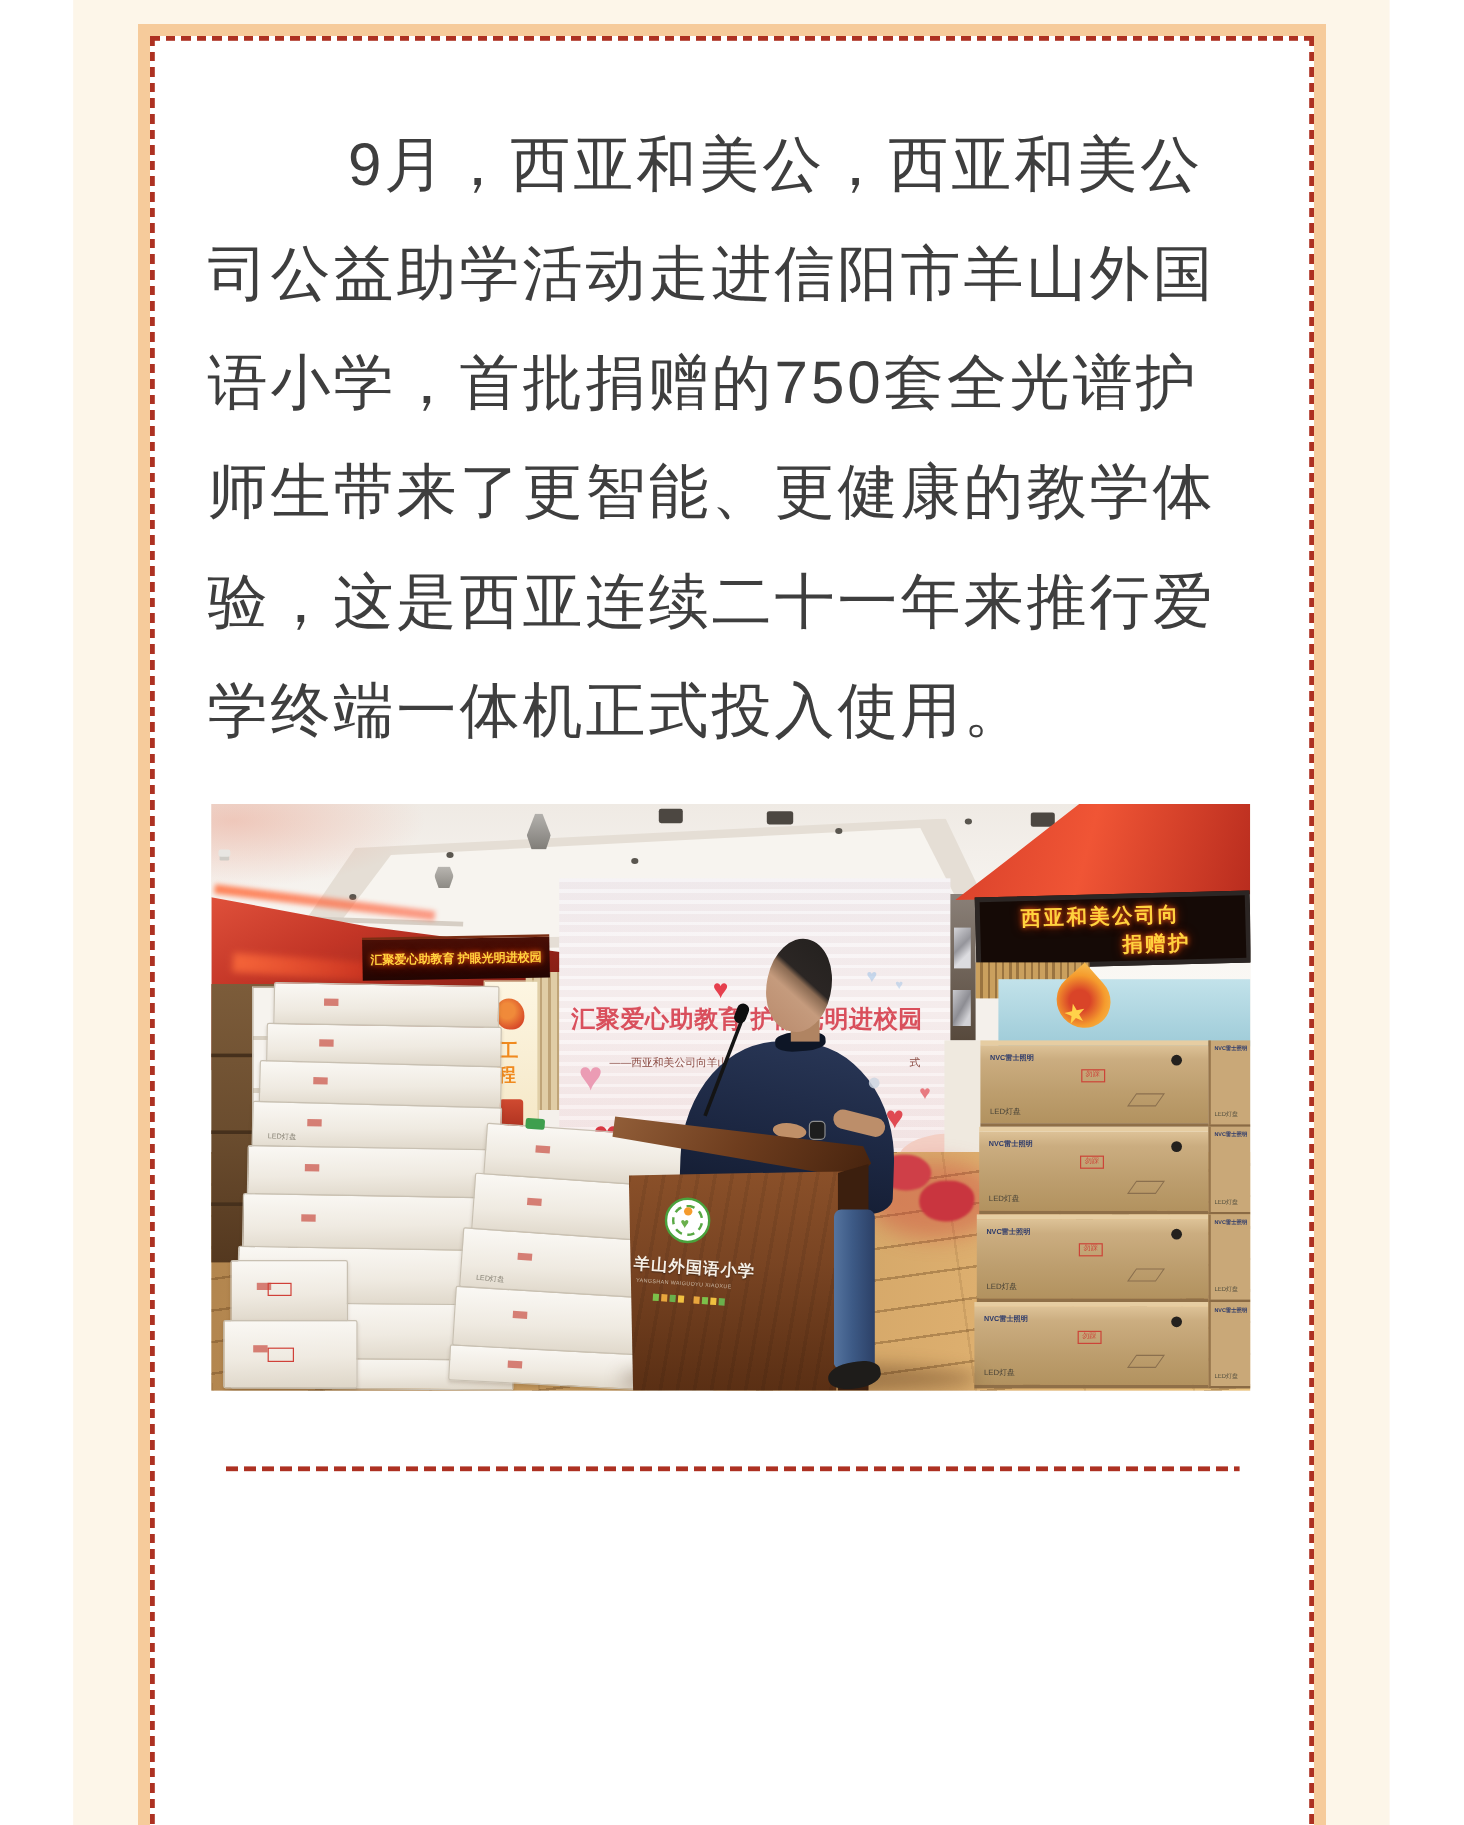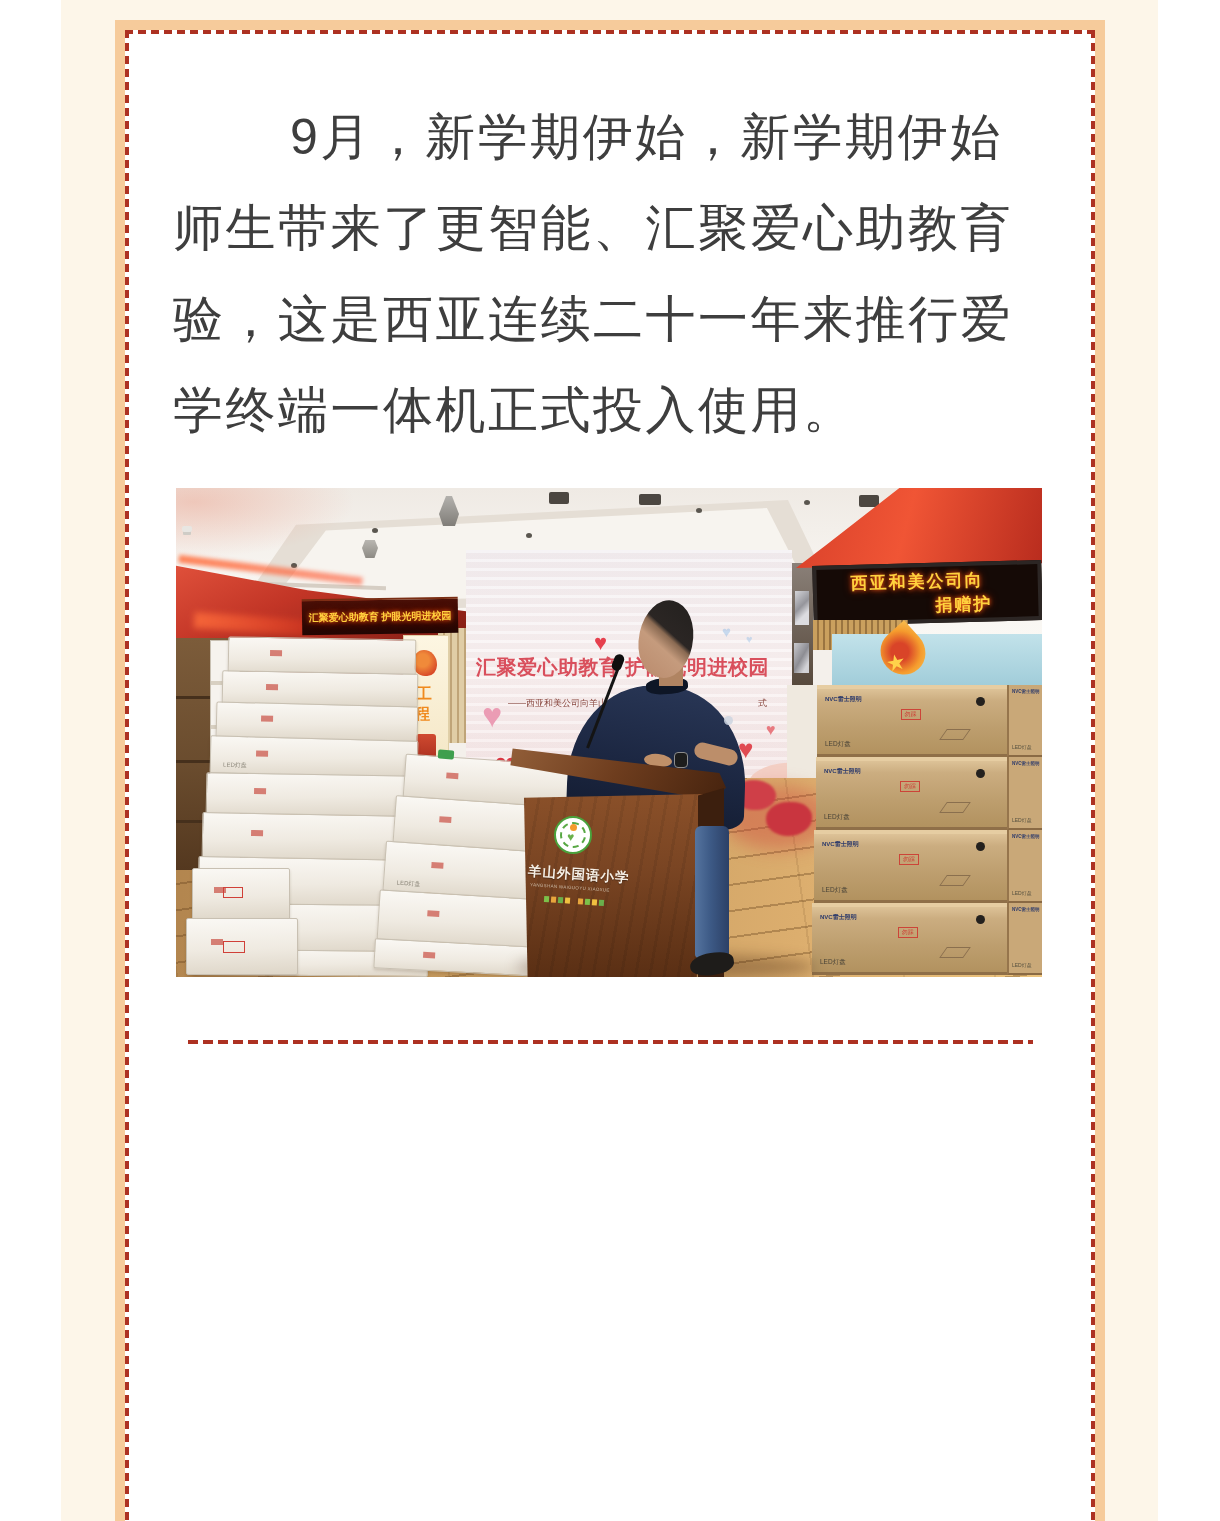--- a/index.html
+++ b/index.html
@@ -58,22 +58,24 @@
 
 <div class="card">
   <div class="dash-t"></div>
   <div class="dash-l"></div>
   <div class="dash-r"></div>
 
   <div class="content">
 
     <div class="para">
 
-    <div class="para-line">9月，新学期伊始，新学期伊始</div>
-        <div class="para-line">师生带来了更智能、汇聚爱心助教育</div>
+    <div class="para-line">9月，西亚和美公，西亚和美公</div>
+        <div class="para-line">司公益助学活动走进信阳市羊山外国</div>
+        <div class="para-line">语小学，首批捐赠的750套全光谱护</div>
+        <div class="para-line">师生带来了更智能、更健康的教学体</div>
         <div class="para-line">验，这是西亚连续二十一年来推行爱</div>
         <div class="para-line">学终端一体机正式投入使用。</div>
       </div>
 
     <div class="photo">
 
       <div class="abs" style="left:0;top:0;width:866px;height:150px;background:linear-gradient(180deg,#efeae4 0%,#f7f4f0 55%,#faf8f4 100%);"></div>
       <div class="abs" style="left:60px;top:12px;width:600px;height:112px;background:#e5ded5;clip-path:polygon(10% 22%,92% 0%,100% 90%,0% 100%);"></div>
       <div class="abs" style="left:96px;top:20px;width:538px;height:94px;background:#f7f4ef;clip-path:polygon(10% 24%,92% 0%,100% 90%,0% 100%);"></div>
       <div class="abs" style="left:0;top:0;width:180px;height:70px;background:radial-gradient(ellipse at 10% 20%,rgba(235,140,115,.38),transparent 70%);"></div>

